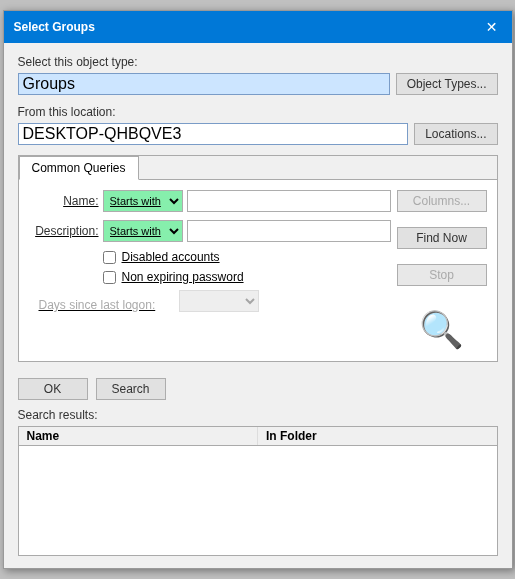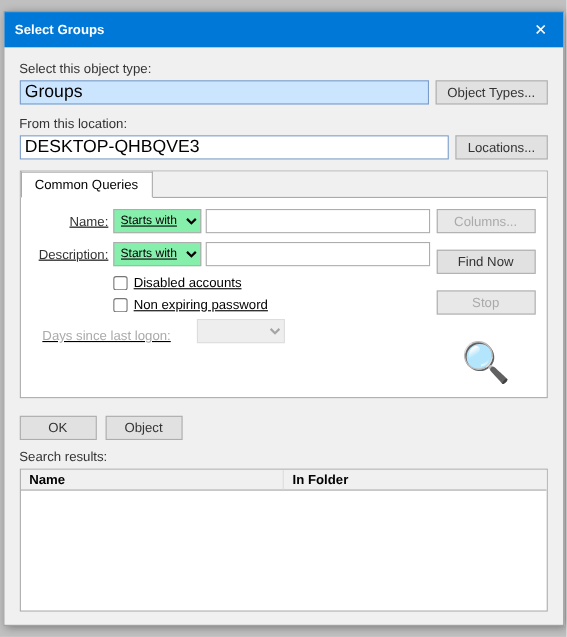--- a/index.html
+++ b/index.html
@@ -299,21 +299,21 @@
             <div class="find-icon">
               <span style="font-size:36px;">🔍</span>
             </div>
           </div>
         </div>
       </div>
     </div>
 
     <div class="bottom-bar">
       <button class="btn btn-ok">OK</button>
-      <button class="btn btn-cancel">Object</button>
+      <button class="btn btn-cancel">Search</button>
     </div>
 
     <div class="search-results-label">Search results:</div>
     <div class="results-table">
       <div class="results-header">
         <div class="results-col-header">Name</div>
         <div class="results-col-header">In Folder</div>
       </div>
     </div>
 

